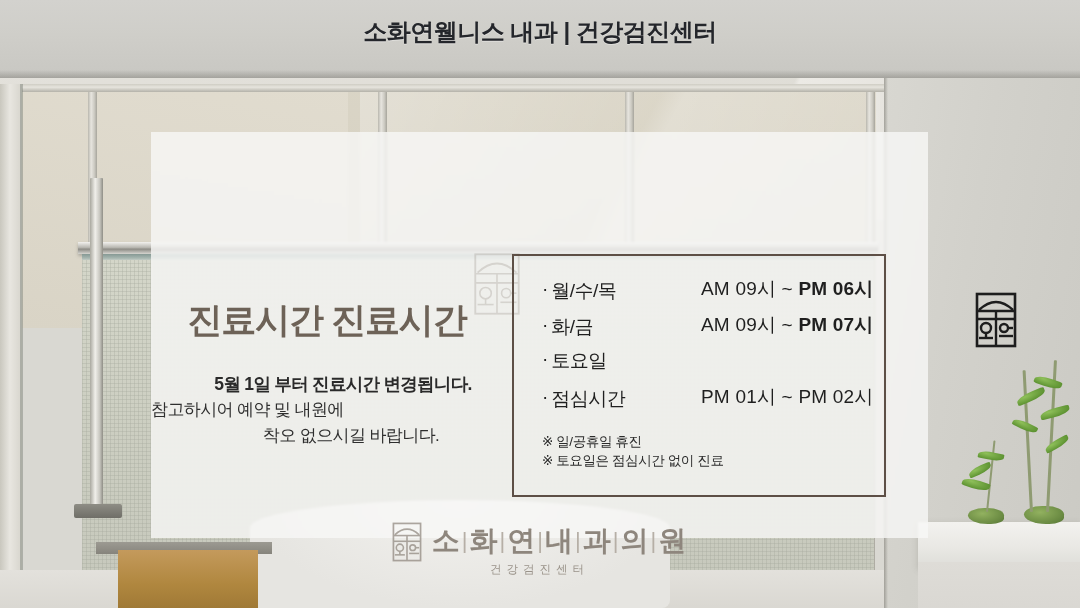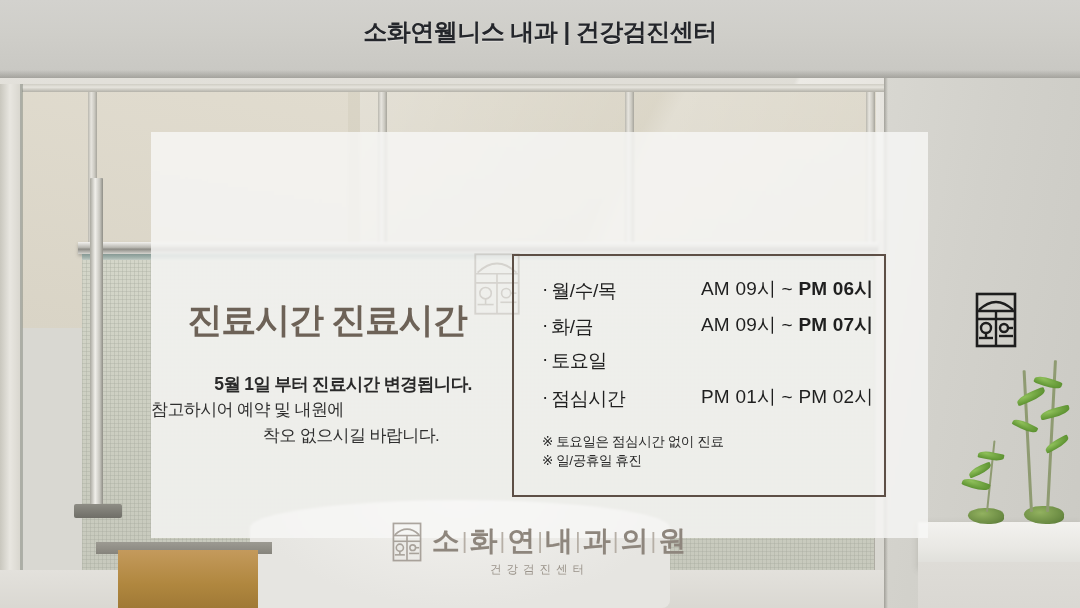--- a/index.html
+++ b/index.html
@@ -453,22 +453,22 @@
           </div>
           <div class="sched-row">
             <span style="display: inline-flex; width: 118px;">
               <span class="sched-dot">·</span>
               <span class="sched-day">점심시간</span>
             </span>
             <span class="sched-time"><span>PM 01시 ~ </span><span>PM 02시</span></span>
           </div>
         </div>
       <div class="notes" id="sched-notes">
+          <div class="note">※ 일/공휴일 휴진</div>
           <div class="note">※ 토요일은 점심시간 없이 진료</div>
-          <div class="note">※ 일/공휴일 휴진</div>
         </div>
     </div>
 
     <div class="logo">
       <div class="logo-inner">
         <div class="logo-mark">
           <svg viewBox="0 0 42 56" width="30" height="40" aria-hidden="true">
             <rect x="2" y="2" width="38" height="52" fill="none" stroke="#8e867d" stroke-width="2.4"></rect>
             <path d="M4 18 Q21 2 38 18" fill="none" stroke="#8e867d" stroke-width="2.4"></path>
             <line x1="2" y1="19" x2="40" y2="19" stroke="#8e867d" stroke-width="2.2"></line>

